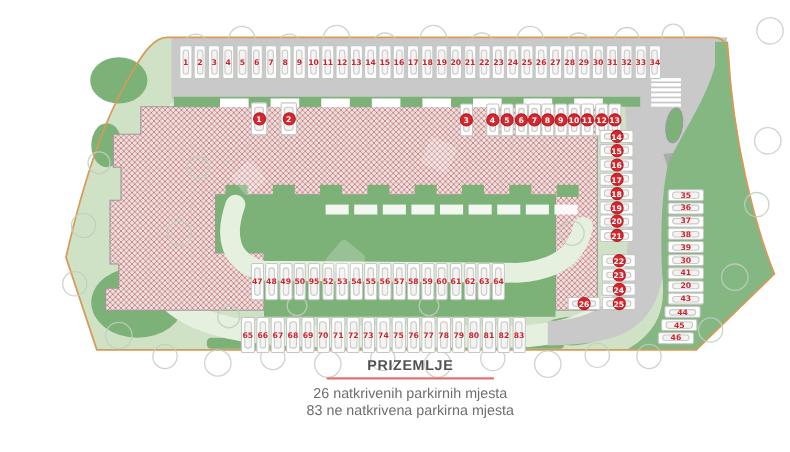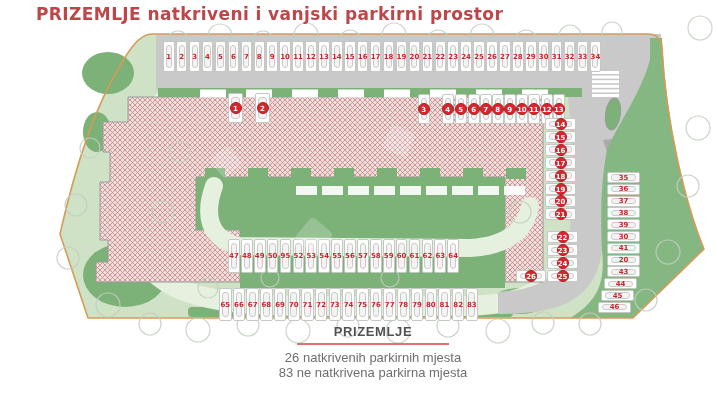--- a/index.html
+++ b/index.html
@@ -156,21 +156,20 @@
         <circle cx="698" cy="128" r="12"></circle>
       <circle cx="180" cy="152" r="10"></circle>
         <circle cx="163" cy="212" r="11"></circle>
         <circle cx="208" cy="288" r="10"></circle>
       <circle cx="270" cy="278" r="9"></circle>
         <circle cx="390" cy="278" r="9"></circle>
         <circle cx="520" cy="212" r="11"></circle>
     </g>
   </svg>
 
-  <div id="page-title">PRIZEMLJE natkriveni i vanjski parkirni prostor</div>
 
   <div id="stalls">
       <div class="stall v" style="left: 163px; top: 41px; width: 11.5px; height: 31px;">
         <div class="car"></div>
         <span class="num">1</span>
       </div>
       <div class="stall v" style="left: 175.93px; top: 41px; width: 11.5px; height: 31px;">
         <div class="car"></div>
         <span class="num">2</span>
       </div>

